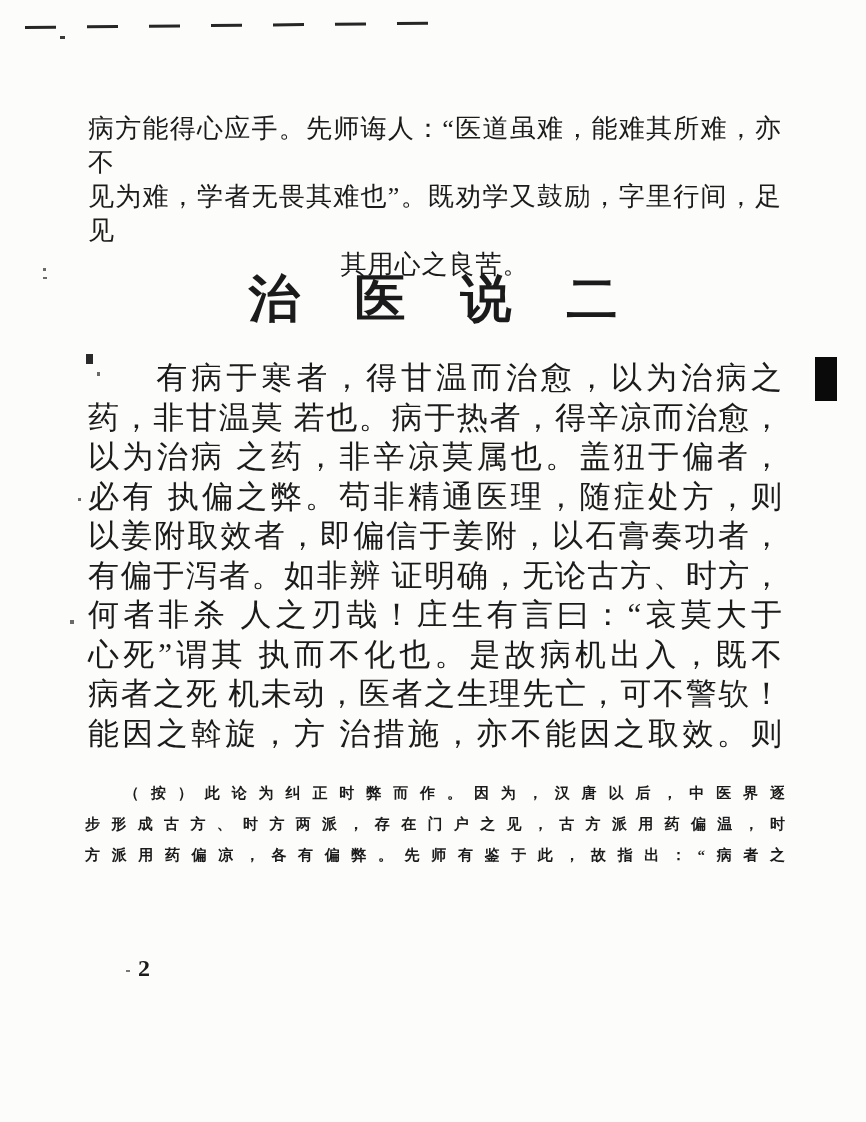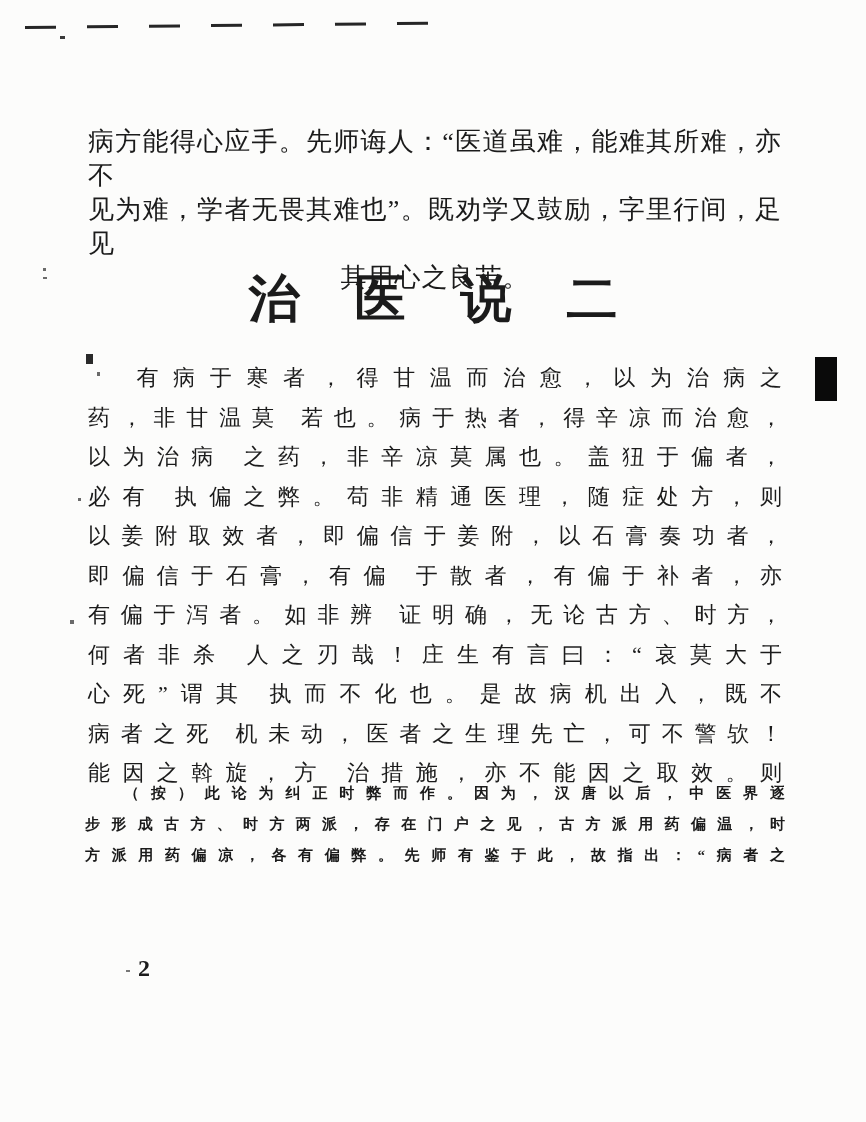--- a/index.html
+++ b/index.html
@@ -22,21 +22,21 @@
     gap: 31px;
     transform: rotate(-0.6deg);
     transform-origin: left center;
   }
   .dash { width: 31px; height: 3px; background: #262626; }
 
   
   .para1 {
     position: absolute;
     left: 88px;
-    top: 125px;
+    top: 112px;
     width: 694px;
     font-size: 26px;
     line-height: 34px;
     letter-spacing: 1px;
   }
 
   
   .title-row {
     position: absolute;
     left: 0;
@@ -48,21 +48,21 @@
     font-weight: bold;
   }
   .title-row .spread { letter-spacing: 55px; margin-right: -55px; }
 
   
   .body-par {
     position: absolute;
     left: 88px;
     top: 358px;
     width: 694px;
-    font-size: 22px;
+    font-size: 31px;
     line-height: 39.5px;
   }
 
   
   .annot {
     position: absolute;
     left: 85px;
     top: 778px;
     width: 700px;
     font-size: 15px;
@@ -136,21 +136,20 @@
   <div class="title-row">
     <span class="spread">治医说二</span>
   </div>
 
   <div class="body-par">
     <div class="jline indent1">有病于寒者，得甘温而治愈，以为治病之</div>
     <div class="jline">药，非甘温莫 若也。病于热者，得辛凉而治愈，</div>
     <div class="jline">以为治病 之药，非辛凉莫属也。盖狃于偏者，</div>
     <div class="jline">必有 执偏之弊。苟非精通医理，随症处方，则</div>
     <div class="jline">以姜附取效者，即偏信于姜附，以石膏奏功者，</div>
-    <div class="jline">即偏信于石膏，有偏 于散者，有偏于补者，亦</div>
     <div class="jline">有偏于泻者。如非辨 证明确，无论古方、时方，</div>
     <div class="jline">何者非杀 人之刃哉！庄生有言曰：“哀莫大于</div>
     <div class="jline">心死”谓其 执而不化也。是故病机出入，既不</div>
     <div class="jline">病者之死 机未动，医者之生理先亡，可不警欤！</div>
     <div class="jline">能因之斡旋，方 治措施，亦不能因之取效。则</div>
   </div>
 
   <div class="annot">
     <div class="jline indent2">（按）此论为纠正时弊而作。因为，汉唐以后，中医界逐</div>
     <div class="jline">步形成古方、时方两派，存在门户之见，古方派用药偏温，时</div>

